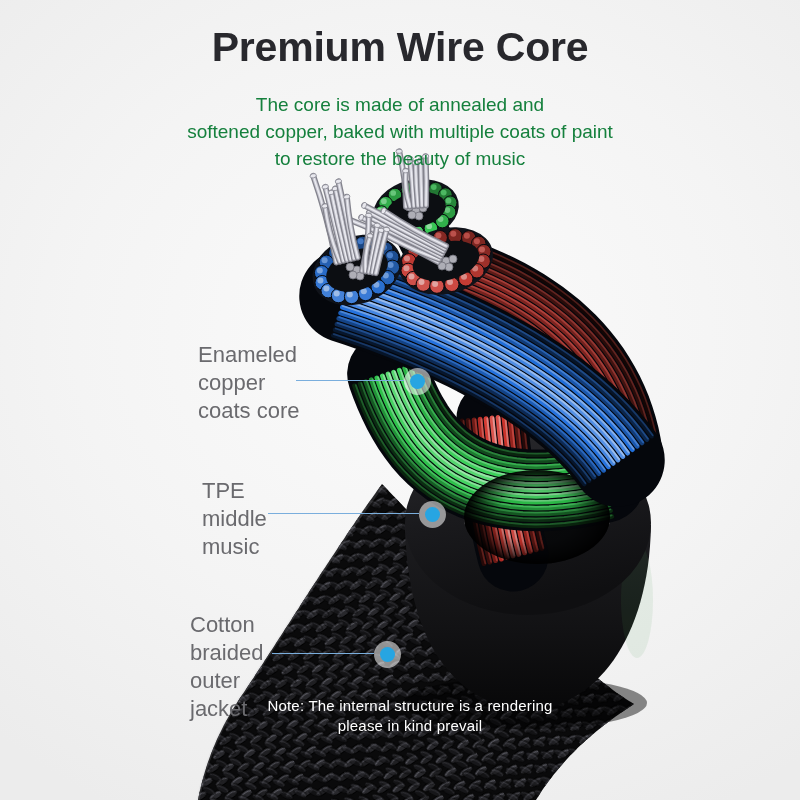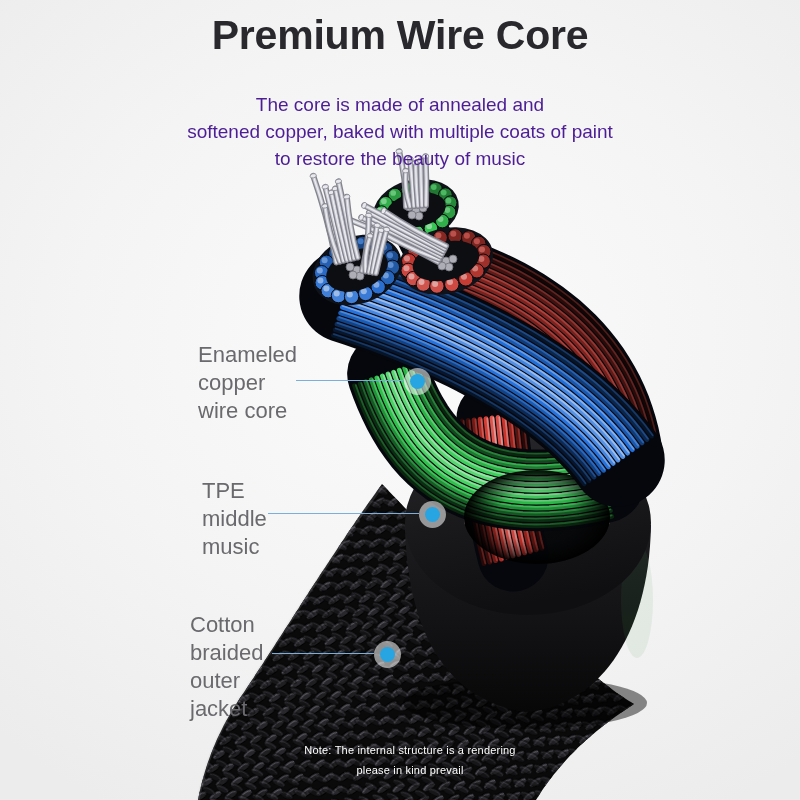--- a/index.html
+++ b/index.html
@@ -5,34 +5,34 @@
   html,body{margin:0;padding:0}
   body{
     width:800px;height:800px;position:relative;overflow:hidden;
     font-family:"Liberation Sans",sans-serif;
     background:#eeeeee;
     background-image:radial-gradient(620px 540px at 52% 42%, #fbfbfb 0%, #f4f4f4 55%, #ececec 100%);
   }
   #scene{position:absolute;left:0;top:0;z-index:1}
   .txt{position:absolute;z-index:2;white-space:pre-line}
   .title{
-    left:0;right:0;top:12px;text-align:center;
+    left:0;right:0;top:24px;text-align:center;
     font-size:41px;font-weight:700;color:#28282d;letter-spacing:-0.2px;
   }
   .subtitle{
     left:0;right:0;top:91px;text-align:center;
-    font-size:19px;line-height:27px;color:#4c1d95;
+    font-size:19px;line-height:27px;color:#15803d;
   }
   .callout-label{font-size:22px;line-height:28px;color:#6a6a6e}
   .leader{position:absolute;z-index:2;height:0;border-top:1.5px solid #7aaedd}
   .marker{position:absolute;z-index:3;width:27px;height:27px;border-radius:50%;background:rgba(255,255,255,.55)}
   .marker::after{content:"";position:absolute;left:6px;top:6px;width:15px;height:15px;border-radius:50%;background:#27a5e2}
   .note{
-    left:410px;top:740px;transform:translateX(-50%);text-align:center;
-    font-size:11px;line-height:20px;letter-spacing:.2px;color:#ffffff;
+    left:410px;top:696px;transform:translateX(-50%);text-align:center;
+    font-size:15px;line-height:20px;letter-spacing:.2px;color:#ffffff;
   }
 </style>
 </head>
 <body>
 
 <svg id="scene" width="800" height="800" viewBox="0 0 800 800" aria-hidden="true">
   <defs>
     <linearGradient id="cylBody" x1="0" y1="0" x2="0" y2="1">
       <stop offset="0" stop-color="#1d1d20"></stop>
       <stop offset="0.55" stop-color="#121214"></stop>
@@ -430,21 +430,21 @@
 </svg>
 
 <div class="txt title">Premium Wire Core</div>
 <div class="txt subtitle">The core is made of annealed and
 softened copper, baked with multiple coats of paint
 to restore the beauty of music</div>
 
 <div>
   <div class="txt callout-label" style="left:198px;top:341px">Enameled
 copper
-wire core</div>
+coats core</div>
   <div class="leader" style="left:296px;top:380px;width:108px"></div>
   <div class="marker" style="left:403.5px;top:367.5px"></div>
 </div>
 
 <div>
   <div class="txt callout-label" style="left:202px;top:477px">TPE
 middle
 music</div>
   <div class="leader" style="left:268px;top:513px;width:151px"></div>
   <div class="marker" style="left:418.5px;top:500.5px"></div>

